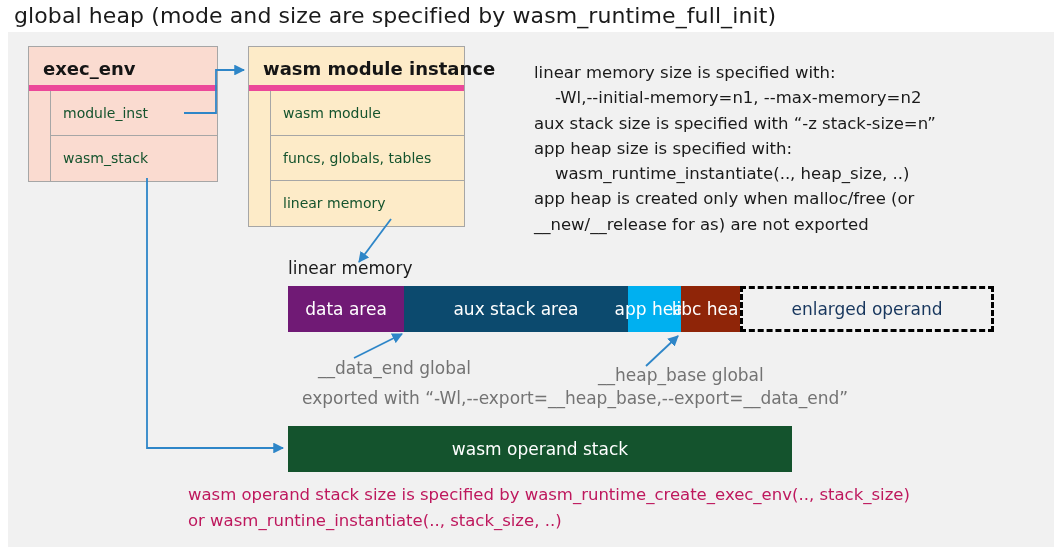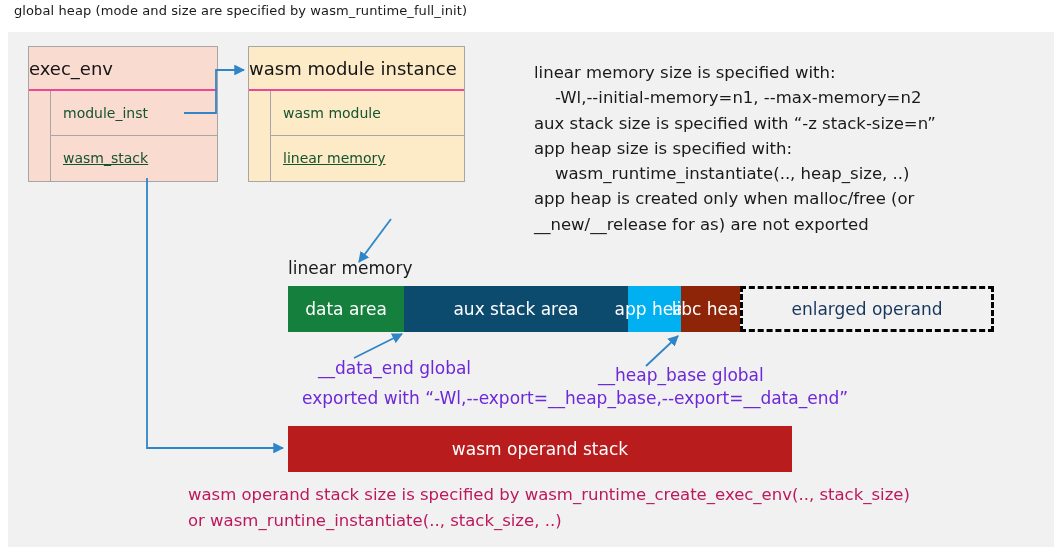--- a/index.html
+++ b/index.html
@@ -17,21 +17,21 @@
     height: 547px;
     background: #ffffff;
     overflow: hidden;
   }
   .abs { position: absolute; }
 
   
   #page-title {
     left: 14px;
     top: 3px;
-    font-size: 13px;
+    font-size: 22px;
     color: #1a1a1a;
     white-space: nowrap;
     letter-spacing: 0.1px;
   }
 
   
   #gray-panel {
     left: 8px;
     top: 32px;
     width: 1046px;
@@ -41,45 +41,46 @@
 
   
   .struct-box {
     box-sizing: border-box;
     border: 1px solid #a6a6a6;
   }
   .struct-header {
     box-sizing: border-box;
     height: 44px;
     line-height: 44px;
-    padding-left: 0;
+    padding-left: 14px;
     font-size: 18px;
     color: #151515;
-    border-bottom: 2px solid #ec4899;
-    white-space: nowrap;
+    border-bottom: 6px solid #ec4899;
+    white-space: nowrap;
+    font-weight: bold;
   }
   .struct-body { display: flex; }
   .struct-gutter {
     box-sizing: border-box;
     width: 22px;
     border-right: 1px solid #a6a6a6;
     flex: 0 0 22px;
   }
   .struct-rows { flex: 1 1 auto; }
   .struct-row {
     box-sizing: border-box;
     height: 45px;
     line-height: 45px;
     padding-left: 12px;
     font-size: 14px;
     color: #14532d;
     border-bottom: 1px solid #a6a6a6;
     white-space: nowrap;
   }
-  .struct-row:last-child { border-bottom: none; text-decoration: underline; }
+  .struct-row:last-child { border-bottom: none; }
 
   
   #exec-env-box {
     left: 28px; top: 46px; width: 190px;
     background: #fadbd0;
   }
   
   #module-instance-box {
     left: 248px; top: 46px; width: 217px;
     background: #fdebc8;
@@ -125,21 +126,21 @@
   }
   .mem-seg.dashed {
     border: 3px dashed #000000;
     color: #17365d;
     background: #f1f1f1;
   }
 
   
   .annot {
     font-size: 17px;
-    color: #6d28d9;
+    color: #737373;
     white-space: nowrap;
   }
   #data-end-label { left: 318px; top: 358px; }
   #heap-base-label { left: 598px; top: 365px; }
   #exported-with-label { left: 302px; top: 388px; }
 
   
   #operand-stack-box {
     left: 288px;
     top: 426px;
@@ -188,48 +189,49 @@
       </div>
     </div>
   </div>
 
   <div class="abs struct-box" id="module-instance-box" style="background: rgb(253, 235, 200);">
     <div class="struct-header">wasm module instance</div>
     <div class="struct-body">
       <div class="struct-gutter"></div>
       <div class="struct-rows">
         <div class="struct-row">wasm module</div>
+        <div class="struct-row">funcs, globals, tables</div>
         <div class="struct-row">linear memory</div>
       </div>
     </div>
   </div>
 
   <div class="abs" id="notes-block">linear memory size is specified with:
     -Wl,--initial-memory=n1, --max-memory=n2
 aux stack size is specified with “-z stack-size=n”
 app heap size is specified with:
     wasm_runtime_instantiate(.., heap_size, ..)
 app heap is created only when malloc/free (or
 __new/__release for as) are not exported</div>
 
   <div class="abs" id="linear-memory-label">linear memory</div>
 
   <div class="abs" id="memory-bar">
-    <div class="mem-seg" style="width: 116px; flex: 0 0 116px; background: #15803d;">data area</div>
+    <div class="mem-seg" style="width: 116px; flex: 0 0 116px; background: #701a75;">data area</div>
     <div class="mem-seg" style="width: 224px; flex: 0 0 224px; background: #0c4a6e;">aux stack area</div>
     <div class="mem-seg" style="width: 53px; flex: 0 0 53px; background: rgb(0, 176, 240);">app heap</div>
     <div class="mem-seg" style="width: 59px; flex: 0 0 59px; background: rgb(143, 37, 8);">libc heap</div>
     <div class="mem-seg dashed" style="width: 254px; flex: 0 0 254px; background: rgb(241, 241, 241);">enlarged operand</div>
   </div>
 
   <div class="abs annot" id="data-end-label">__data_end global</div>
   <div class="abs annot" id="heap-base-label">__heap_base global</div>
   <div class="abs annot" id="exported-with-label">exported with “-Wl,--export=__heap_base,--export=__data_end”</div>
 
-  <div class="abs" id="operand-stack-box" style="background: #b91c1c;">wasm operand stack</div>
+  <div class="abs" id="operand-stack-box" style="background: #14532d;">wasm operand stack</div>
   <div class="abs" id="operand-stack-note">wasm operand stack size is specified by wasm_runtime_create_exec_env(.., stack_size)
 or wasm_runtine_instantiate(.., stack_size, ..)</div>
 
   <svg class="abs" id="connectors" viewBox="0 0 1054 547">
     <defs>
       <marker id="arrow" viewBox="0 0 10 10" refX="9" refY="5" markerWidth="6" markerHeight="6" orient="auto-start-reverse">
         <path d="M 0 0 L 10 5 L 0 10 z" fill="#2e86c8"></path>
       </marker>
     </defs>
 

